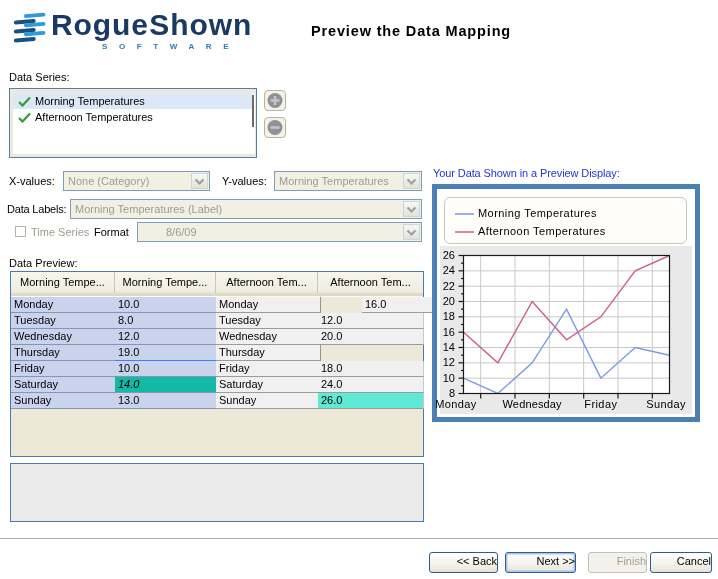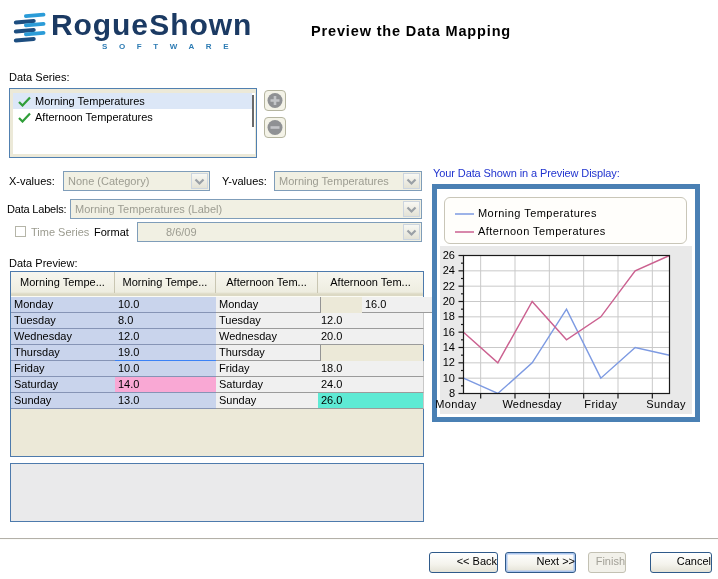--- a/index.html
+++ b/index.html
@@ -129,21 +129,21 @@
     <div style="position:absolute;left:205px;top:32px;width:101px;height:15px;background:#f0f0f0;border-right:1px solid #949494;border-bottom:1px solid #9b9b9b;font-size:11px;padding-left:3px;line-height:15px;">Wednesday</div>
     <div style="position:absolute;left:307px;top:32px;width:102px;height:15px;background:#f0f0f0;border-right:1px solid #c8c8c8;border-bottom:1px solid #9b9b9b;font-size:11px;padding-left:3px;line-height:15px;">20.0</div>
     <div style="position:absolute;left:0;top:48px;width:103px;height:15px;background:#c9d4ec;border-right:1px solid #7e91b0;border-bottom:1px solid #8694b5;font-size:11px;padding-left:3px;line-height:15px;">Thursday</div>
     <div style="position:absolute;left:104px;top:48px;width:100px;height:15px;background:#c9d4ec;border-right:1px solid #62759a;border-bottom:5px solid #3b82f6;font-size:11px;padding-left:3px;line-height:15px;">19.0</div>
     <div style="position:absolute;left:205px;top:48px;width:101px;height:15px;background:#f0f0f0;border-right:1px solid #949494;border-bottom:1px solid #9b9b9b;font-size:11px;padding-left:3px;line-height:15px;">Thursday</div>
     <div style="position:absolute;left:0;top:64px;width:103px;height:15px;background:#c9d4ec;border-right:1px solid #7e91b0;border-bottom:1px solid #8694b5;font-size:11px;padding-left:3px;line-height:15px;">Friday</div>
     <div style="position:absolute;left:104px;top:64px;width:100px;height:15px;background:#c9d4ec;border-right:1px solid #62759a;border-bottom:1px solid #8694b5;font-size:11px;padding-left:3px;line-height:15px;">10.0</div>
     <div style="position:absolute;left:205px;top:64px;width:101px;height:15px;background:#f0f0f0;border-right:1px solid #949494;border-bottom:1px solid #9b9b9b;font-size:11px;padding-left:3px;line-height:15px;">Friday</div>
     <div style="position:absolute;left:307px;top:64px;width:102px;height:15px;background:#f0f0f0;border-right:1px solid #c8c8c8;border-bottom:1px solid #9b9b9b;font-size:11px;padding-left:3px;line-height:15px;">18.0</div>
     <div style="position:absolute;left:0;top:80px;width:103px;height:15px;background:#c9d4ec;border-right:1px solid #7e91b0;border-bottom:1px solid #8694b5;font-size:11px;padding-left:3px;line-height:15px;">Saturday</div>
-    <div style="position:absolute;left:104px;top:80px;width:100px;height:15px;background:#f9a8d4;border-right:1px solid #62759a;border-bottom:1px solid #8694b5;font-size:11px;padding-left:3px;line-height:15px;">14.0</div>
+    <div style="position:absolute;left:104px;top:80px;width:100px;height:15px;background:#14b8a6;border-right:1px solid #62759a;border-bottom:1px solid #8694b5;font-size:11px;padding-left:3px;line-height:15px;font-style:italic;">14.0</div>
     <div style="position:absolute;left:205px;top:80px;width:101px;height:15px;background:#f0f0f0;border-right:1px solid #949494;border-bottom:1px solid #9b9b9b;font-size:11px;padding-left:3px;line-height:15px;">Saturday</div>
     <div style="position:absolute;left:307px;top:80px;width:102px;height:15px;background:#f0f0f0;border-right:1px solid #c8c8c8;border-bottom:1px solid #9b9b9b;font-size:11px;padding-left:3px;line-height:15px;">24.0</div>
     <div style="position:absolute;left:0;top:96px;width:103px;height:15px;background:#c9d4ec;border-right:1px solid #7e91b0;border-bottom:1px solid #8694b5;font-size:11px;padding-left:3px;line-height:15px;">Sunday</div>
     <div style="position:absolute;left:104px;top:96px;width:100px;height:15px;background:#c9d4ec;border-right:1px solid #62759a;border-bottom:1px solid #8694b5;font-size:11px;padding-left:3px;line-height:15px;">13.0</div>
     <div style="position:absolute;left:205px;top:96px;width:101px;height:15px;background:#f0f0f0;border-right:1px solid #949494;border-bottom:1px solid #9b9b9b;font-size:11px;padding-left:3px;line-height:15px;">Sunday</div>
     <div style="position:absolute;left:307px;top:96px;width:102px;height:15px;background:#5eead4;border-right:1px solid #c8c8c8;border-bottom:1px solid #9b9b9b;font-size:11px;padding-left:3px;line-height:15px;">26.0</div>
   </div>
 </div>
 
 <div class="abs" style="left:10px;top:463px;width:414px;height:59px;border:1px solid #4d7aac;background:#eaeaeb;box-sizing:border-box;"></div>
@@ -232,14 +232,14 @@
     <text x="160.83" y="162" text-anchor="middle" letter-spacing="0.4">Friday</text>
     <text x="226" y="162" text-anchor="middle" letter-spacing="0.4">Sunday</text>
   </g>
 </svg>
 
 <div class="abs" style="left:0;top:538px;width:718px;height:1px;background:#b3b0a8;"></div>
 <div class="abs" style="left:0;top:539px;width:718px;height:1px;background:#fbfbf8;"></div>
 
 <div class="xpbtn" style="left:429px;top:552px;width:69px;">&lt;&lt; Back</div>
 <div class="xpbtn" style="left:505px;top:552px;width:71px;box-shadow:inset 0 0 0 1.5px #a9c4ee;">Next &gt;&gt;</div>
-<div class="xpbtn" style="left:588px;top:552px;width:38px;border-color:#c3c1b3;background:#f2f1ea;color:#a3a198;">Finish</div>
+<div class="xpbtn" style="left:588px;top:552px;width:59px;border-color:#c3c1b3;background:#f2f1ea;color:#a3a198;">Finish</div>
 <div class="xpbtn" style="left:650px;top:552px;width:62px;">Cancel</div>
 
 </body></html>

